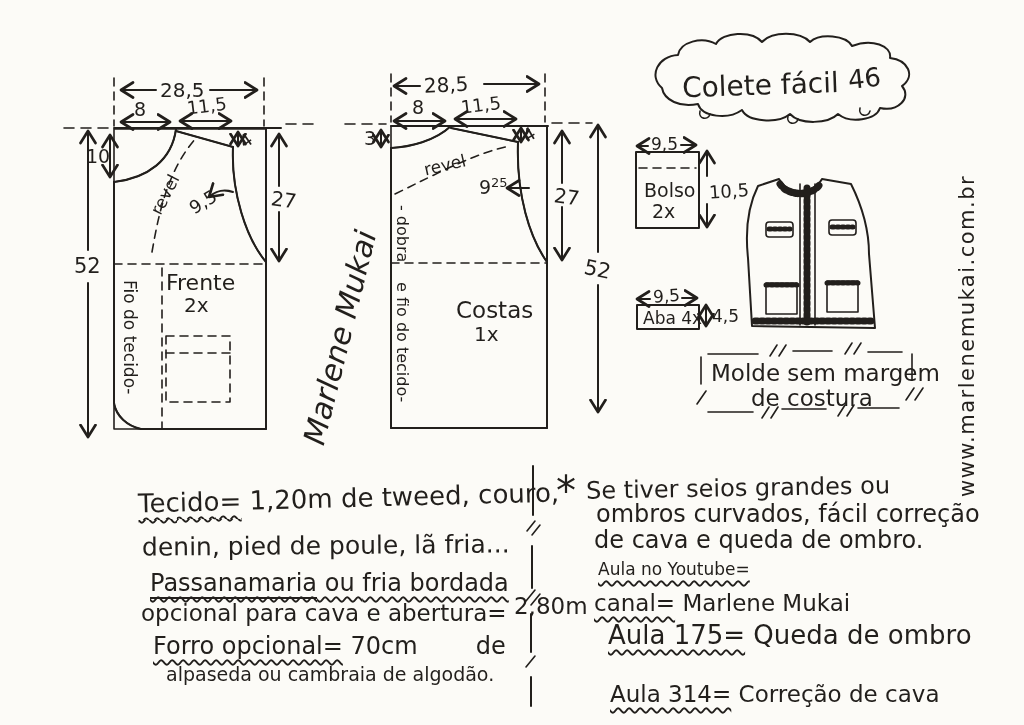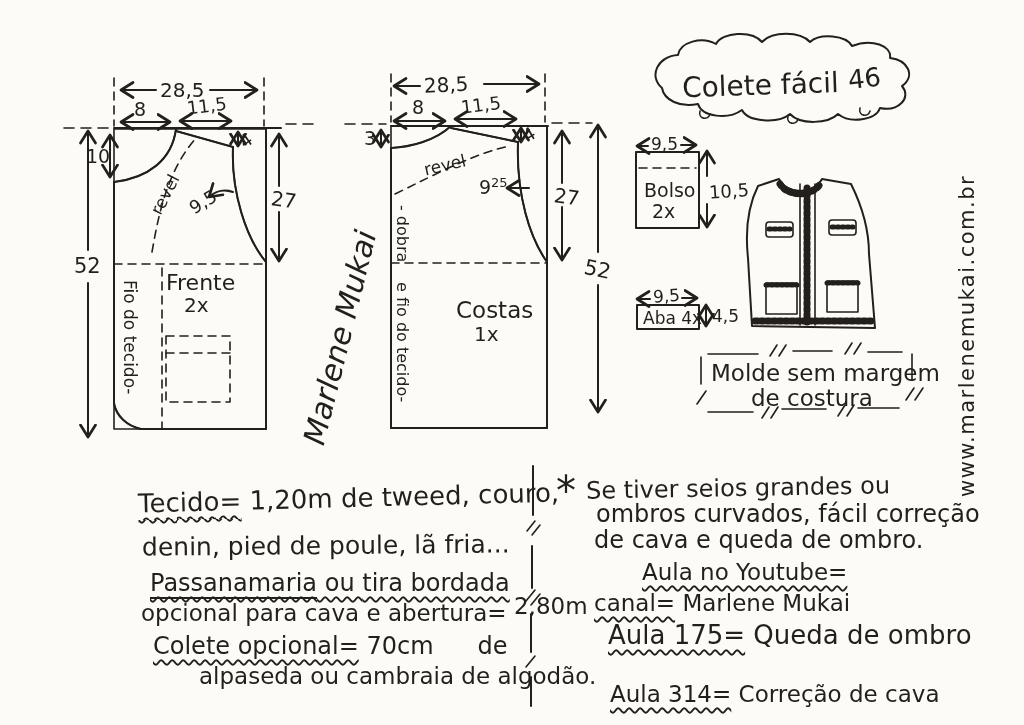--- a/index.html
+++ b/index.html
@@ -12,21 +12,21 @@
   .dash{stroke-dasharray:8 6;}
   .dash2{stroke-dasharray:10 7;}
   .dim{stroke:#221f1c;stroke-width:2;fill:none;stroke-linecap:round;}
   .trim{stroke:#221f1c;stroke-width:7;fill:none;stroke-dasharray:2.5 3.5;stroke-linecap:round;}
   .trim2{stroke:#221f1c;stroke-width:5;fill:none;stroke-dasharray:2 3;stroke-linecap:round;}
   .note{position:absolute;white-space:nowrap;color:#221f1c;}
   .wv{text-decoration-line:underline;text-decoration-style:wavy;
       text-decoration-thickness:1.5px;text-underline-offset:5px;}
   .ul{border-bottom:2px solid #221f1c;}
   .raise{position:relative;top:-7px;}
-  .gap{margin-left:44px;}
+  .gap{margin-left:58px;}
 </style>
 </head>
 <body>
 
 <svg id="sheet" width="1024" height="725" viewBox="0 0 1024 725">
   <defs>
     <marker id="ah" viewBox="0 0 12 12" refX="9" refY="6" markerWidth="9" markerHeight="9" orient="auto-start-reverse">
       <path d="M1,1 L9,6 L1,11" fill="none" stroke="#221f1c" stroke-width="1.8" stroke-linecap="round" stroke-linejoin="round"></path>
     </marker>
     <pattern id="hatch" width="9" height="9" patternUnits="userSpaceOnUse" patternTransform="rotate(45)">
@@ -226,37 +226,37 @@
     <path class="ink" d="M531,677 V706"></path>
   </g>
 </svg>
 
 <div>
   <div class="note" style="left:138px;top:483px;font-size:26px;transform:rotate(-1.5deg);">
     <span class="wv">Tecido=</span><span> 1,20m de tweed, couro,</span>
   </div>
   <div class="note" style="left:142px;top:531px;font-size:25px;transform:rotate(-0.5deg);">denin, pied de poule, lã fria...</div>
   <div class="note" style="left:150px;top:569px;font-size:24px;">
-    <span class="wv ul">Passanamaria</span><span class="wv"> ou </span><span class="wv">tira bordada</span>
+    <span class="wv ul">Passanamaria</span><span class="wv"> ou </span><span class="wv">fria bordada</span>
   </div>
   <div class="note" style="left:141px;top:600px;font-size:23px;">
     <span>opcional para cava e abertura=</span> <span class="raise">2,80m</span>
   </div>
   <div class="note" style="left:153px;top:632px;font-size:24px;">
-    <span class="wv">Colete opcional=</span><span> 70cm</span><span class="gap">de</span>
-  </div>
-  <div class="note" style="left:166px;top:663px;font-size:23px;margin-left:33px;">alpaseda ou cambraia de algodão.</div>
+    <span class="wv">Forro opcional=</span><span> 70cm</span><span class="gap">de</span>
+  </div>
+  <div class="note" style="left:166px;top:663px;font-size:19px;">alpaseda ou cambraia de algodão.</div>
 </div>
 
 <div>
   <div class="note" style="left:556px;top:468px;font-size:40px;">*</div>
   <div class="note" style="left:586px;top:474px;font-size:24px;transform:rotate(-1deg);">Se tiver seios grandes ou</div>
   <div class="note" style="left:596px;top:500px;font-size:24px;">ombros curvados, fácil correção</div>
   <div class="note" style="left:594px;top:526px;font-size:24px;text-align:right;">de cava e queda de ombro.</div>
-  <div class="note wv" style="left:598px;top:559px;font-size:23px;margin-left:44px;">Aula no Youtube=</div>
+  <div class="note wv" style="left:598px;top:559px;font-size:17px;">Aula no Youtube=</div>
   <div class="note" style="left:594px;top:590px;font-size:23px;">
     <span class="wv">canal=</span><span> Marlene Mukai</span>
   </div>
   <div class="note" style="left:608px;top:620px;font-size:26px;text-align:right;">
     <span class="wv">Aula 175=</span><span> Queda de ombro</span>
   </div>
   <div class="note" style="left:610px;top:653px;font-size:23px;margin-top:28px;">
     <span class="wv">Aula 314=</span><span> Correção de cava</span>
   </div>
 </div>

